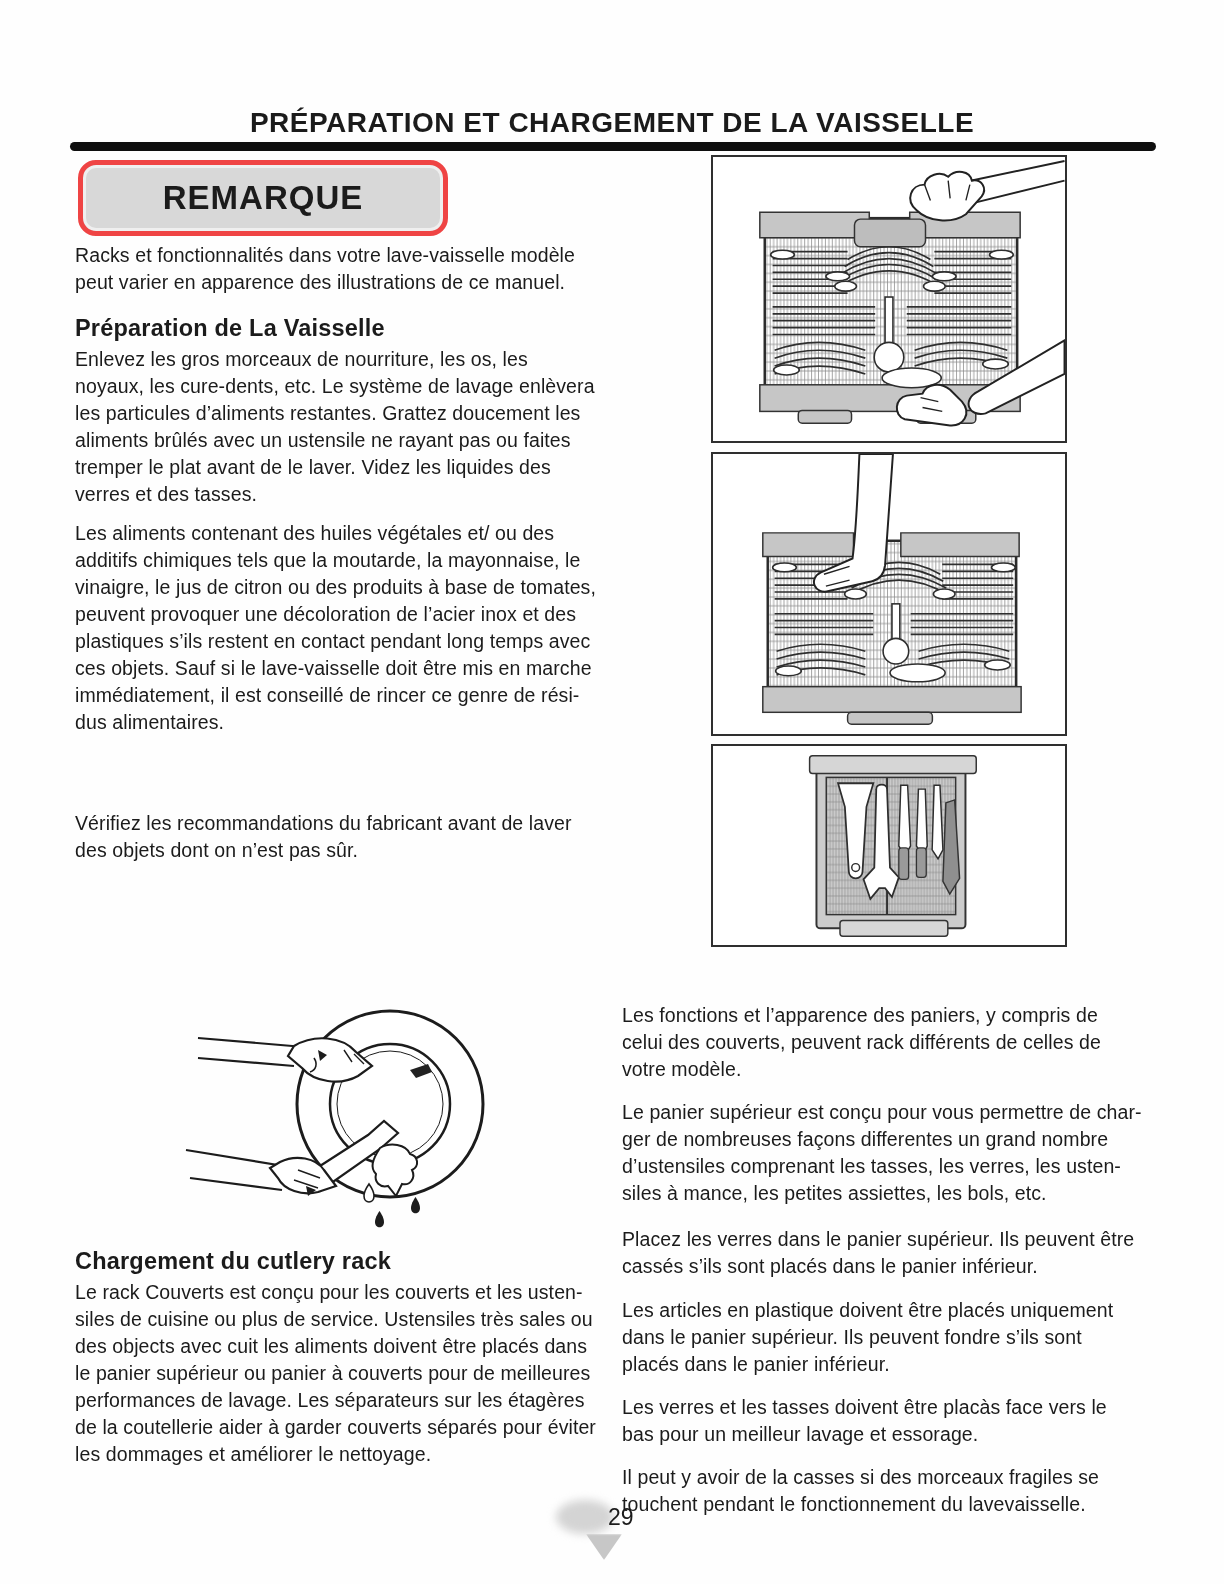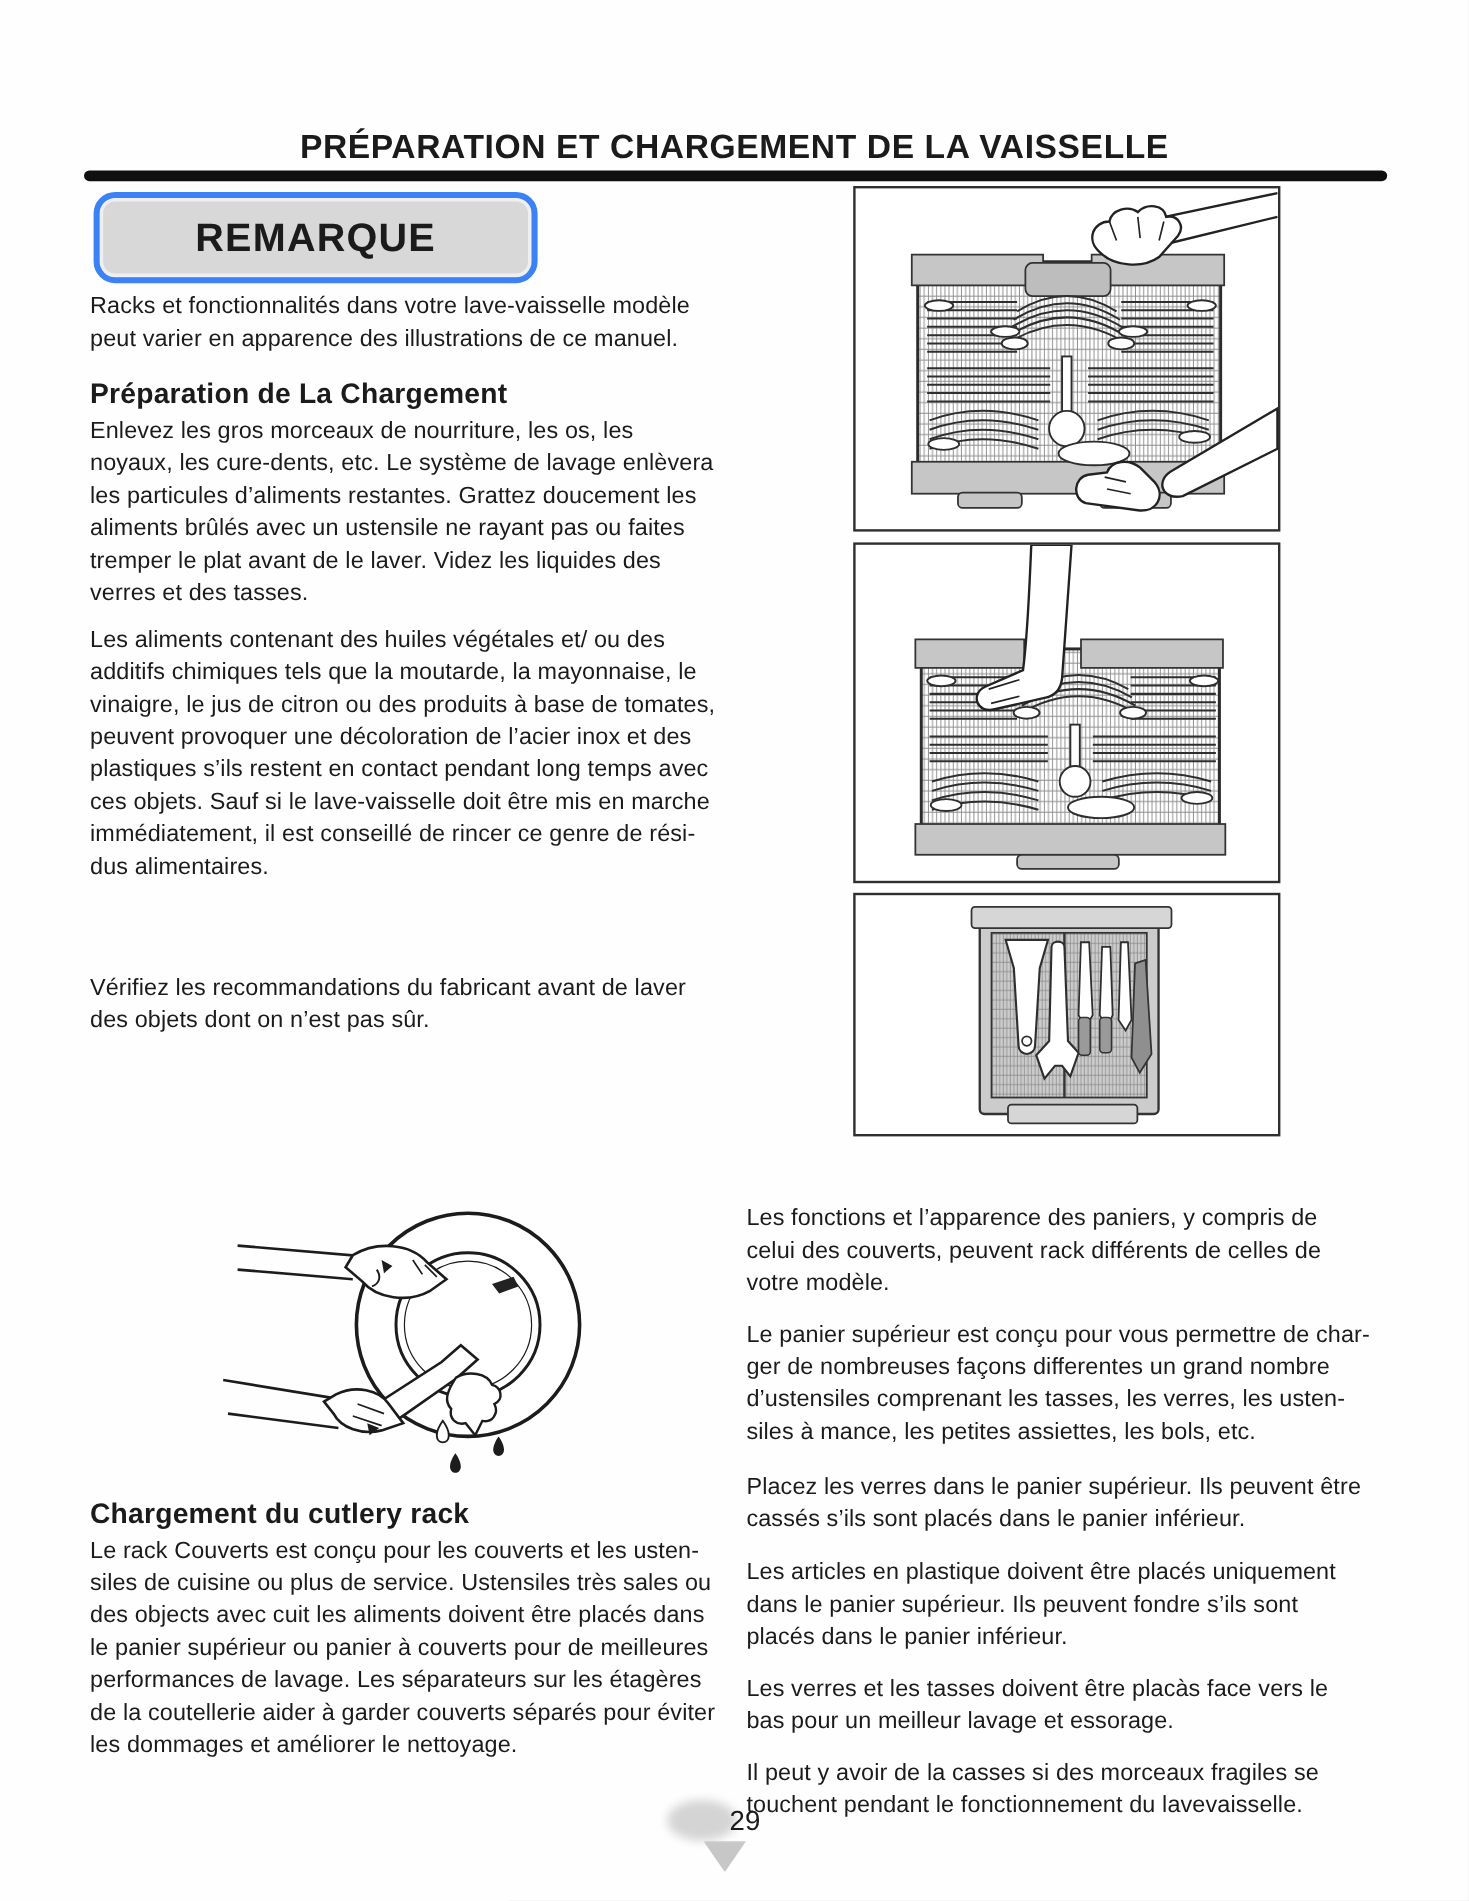--- a/index.html
+++ b/index.html
@@ -12,21 +12,21 @@
   .doc-title{
     position:absolute;top:60px;left:0;width:100%;text-align:center;
     font-size:28px;font-weight:bold;letter-spacing:.5px;margin-top:47px;
   }
   .rule{
     position:absolute;top:142px;left:70px;width:1086px;height:9px;
     background:#0f0f0f;border-radius:5px;
   }
   .notebox{
     position:absolute;top:160px;left:78px;width:360px;height:66px;
-    background:#d8d8d8;border:5px solid #3b82f6;border-radius:18px;
+    background:#d8d8d8;border:5px solid #ef4444;border-radius:18px;
     box-shadow:inset 0 0 0 3px #efefef;
     display:flex;align-items:center;justify-content:center;
   }
   .notebox span{font-size:33px;font-weight:bold;letter-spacing:1px;}
   .para{
     position:absolute;white-space:pre-line;
     font-size:19.5px;line-height:27px;letter-spacing:.1px;
   }
   .h2{
     position:absolute;font-size:23.5px;font-weight:bold;letter-spacing:.2px;
@@ -62,21 +62,21 @@
 
   <div class="doc-title">PRÉPARATION ET CHARGEMENT DE LA VAISSELLE</div>
   <div class="rule"></div>
 
   <div class="notebox">
     <span>REMARQUE</span>
   </div>
 
   <div class="para leftcol" style="top:242px">Racks et fonctionnalités dans votre lave-vaisselle modèle
 peut varier en apparence des illustrations de ce manuel.</div>
-  <div class="h2 leftcol" style="top:315px">Préparation de La Chargement</div>
+  <div class="h2 leftcol" style="top:315px">Préparation de La Vaisselle</div>
   <div class="para leftcol" style="top:346px">Enlevez les gros morceaux de nourriture, les os, les
 noyaux, les cure-dents, etc. Le système de lavage enlèvera
 les particules d’aliments restantes. Grattez doucement les
 aliments brûlés avec un ustensile ne rayant pas ou faites
 tremper le plat avant de le laver. Videz les liquides des
 verres et des tasses.</div>
   <div class="para leftcol" style="top:520px">Les aliments contenant des huiles végétales et/ ou des
 additifs chimiques tels que la moutarde, la mayonnaise, le
 vinaigre, le jus de citron ou des produits à base de tomates,
 peuvent provoquer une décoloration de l’acier inox et des

